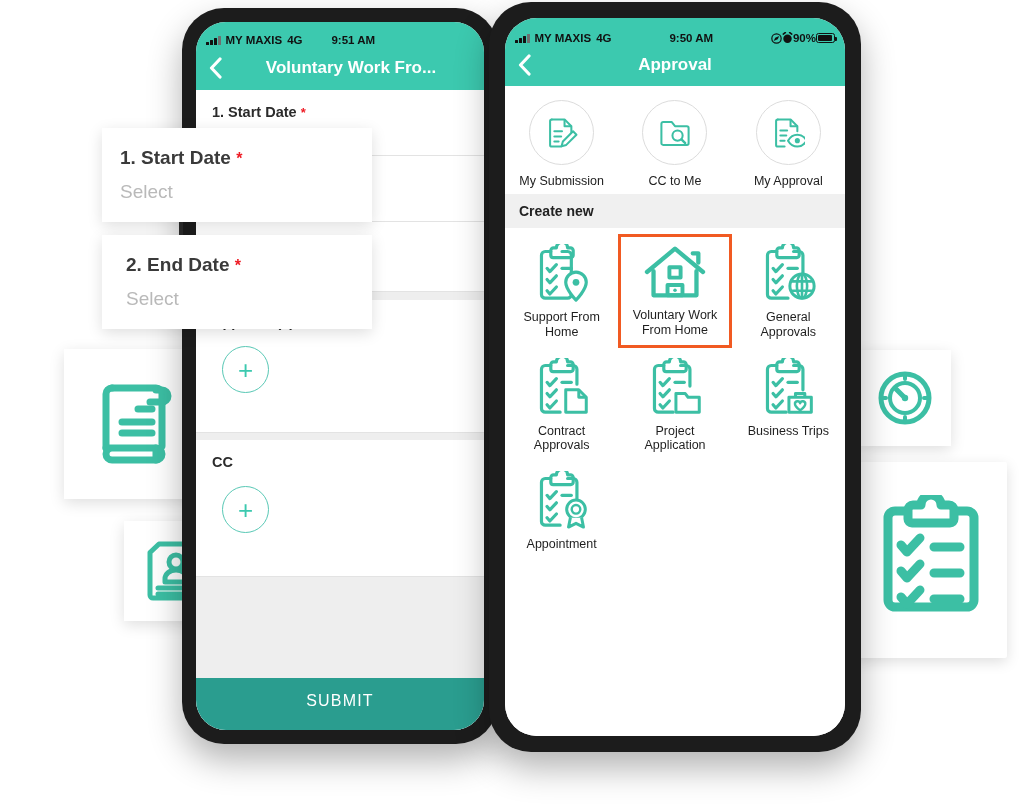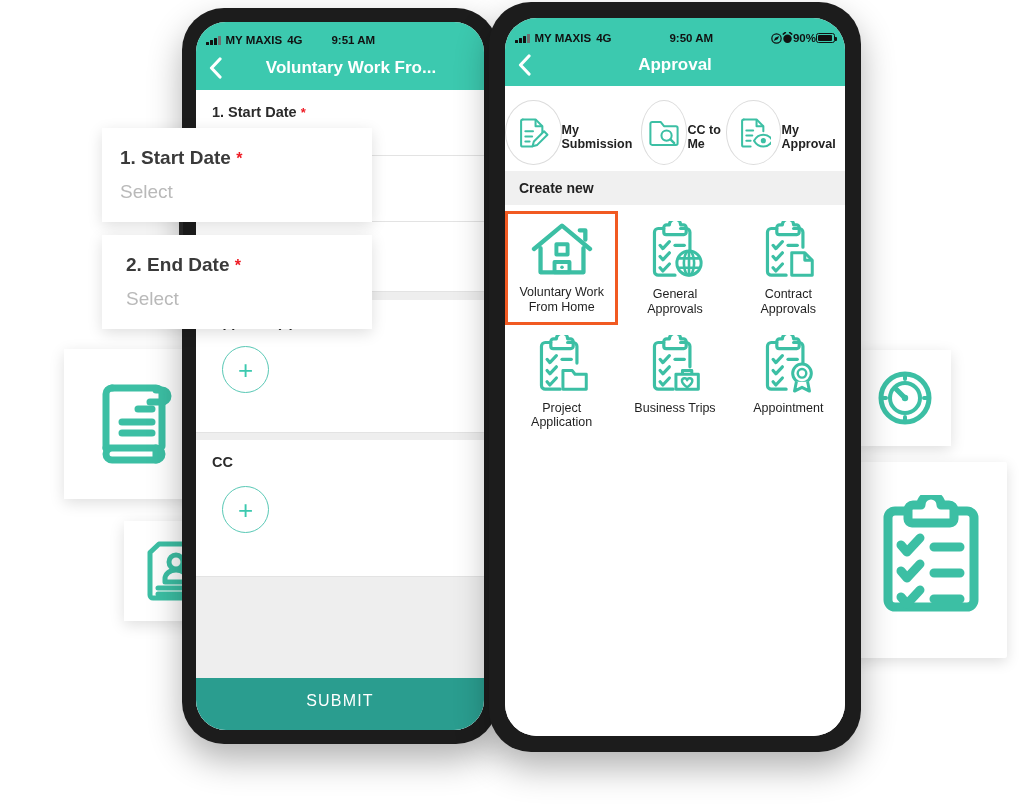--- a/index.html
+++ b/index.html
@@ -94,21 +94,21 @@
   .submit-bar{
     background:#2a9d8f;color:#fff;
     text-align:center;font-size:16px;letter-spacing:1.2px;
     padding-top:14px;box-sizing:border-box;
     cursor:pointer;
   }
 
   
   .approval-body{background:#fff;height:100%;}
   .top-actions{display:flex;padding:14px 0 6px;}
-  .top-action{flex:1;display:flex;flex-direction:row;align-items:center;cursor:pointer;font-weight:bold;}
+  .top-action{flex:1;display:flex;flex-direction:column;align-items:center;cursor:pointer;}
   .circle-ico{
     width:63px;height:63px;border-radius:50%;
     border:1.2px solid #dcdcdc;
     display:flex;align-items:center;justify-content:center;
     background:#fff;
   }
   .top-action span{
     margin-top:9px;font-size:12.5px;color:#222;
   }
   .section-head{
@@ -331,20 +331,31 @@
               </svg>
             </div>
             <span>My Approval</span>
           </div>
         </div>
 
         <div class="section-head" style="">Create new</div>
 
         <div class="grid">
 
+          <div class="grid-cell">
+            <svg width="56" height="58" viewBox="0 0 60 62" fill="none">
+              <path d="M18 8h-6a4 4 0 00-4 4v42a4 4 0 004 4h24a4 4 0 004-4V12a4 4 0 00-4-4h-6" stroke="#3cbfa4" stroke-width="3.4" stroke-linecap="round" stroke-linejoin="round"></path>
+              <path d="M21 4h3a6 6 0 0112 0h3a3 3 0 013 3v5a2.5 2.5 0 01-2.5 2.5h-19A2.5 2.5 0 0118 12V7a3 3 0 013-3z" stroke="#3cbfa4" stroke-width="3.4" stroke-linejoin="round"></path>
+              <path d="M14 26l3 3.5L24 22M14 38l3 3.5L24 34M14 50l3 3.5L24 46" stroke="#3cbfa4" stroke-width="3.4" stroke-linecap="round" stroke-linejoin="round"></path>
+              <path d="M30 26h10" stroke="#3cbfa4" stroke-width="3.4" stroke-linecap="round"></path>
+              <path d="M45 30c6 0 11 5 11 11 0 8-11 19-11 19S34 49 34 41c0-6 5-11 11-11z" stroke="#3cbfa4" stroke-width="3.4" stroke-linejoin="round" fill="#fff"></path>
+              <circle cx="45" cy="41" r="3.6" fill="#3cbfa4"></circle>
+            </svg>
+            <div class="glabel">Support From Home</div>
+          </div>
 
           <div class="grid-cell selected">
             <svg width="62" height="56" viewBox="0 0 66 60" fill="none">
               <path d="M3 30L33 5l30 25" stroke="#3cbfa4" stroke-width="4.6" stroke-linecap="round" stroke-linejoin="round"></path>
               <path d="M10 29v26h46V29" stroke="#3cbfa4" stroke-width="4.6" stroke-linecap="round" stroke-linejoin="round"></path>
               <path d="M52 10h6v10" stroke="#3cbfa4" stroke-width="4.6" stroke-linecap="round" stroke-linejoin="round"></path>
               <rect x="27" y="25" width="12" height="11" stroke="#3cbfa4" stroke-width="4.2" stroke-linejoin="round"></rect>
               <path d="M25 44h16v11H25V44z" stroke="#3cbfa4" stroke-width="4.2" stroke-linejoin="round"></path>
               <circle cx="33" cy="49.5" r="1.9" fill="#3cbfa4"></circle>
             </svg>

